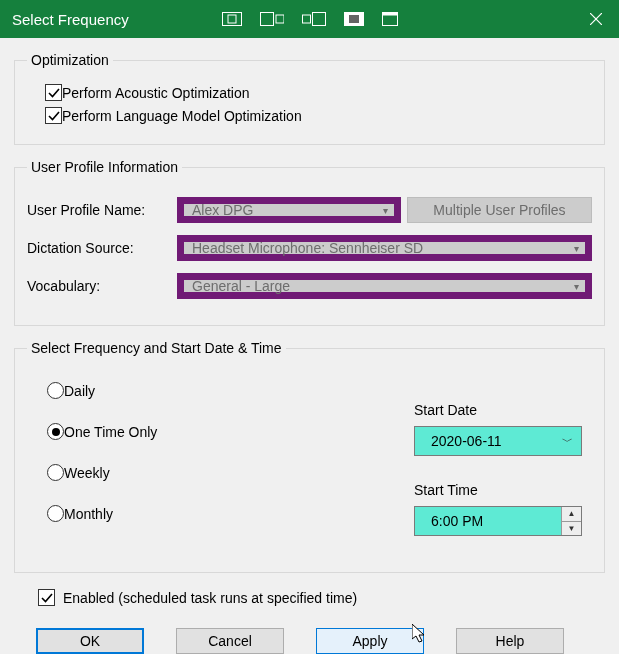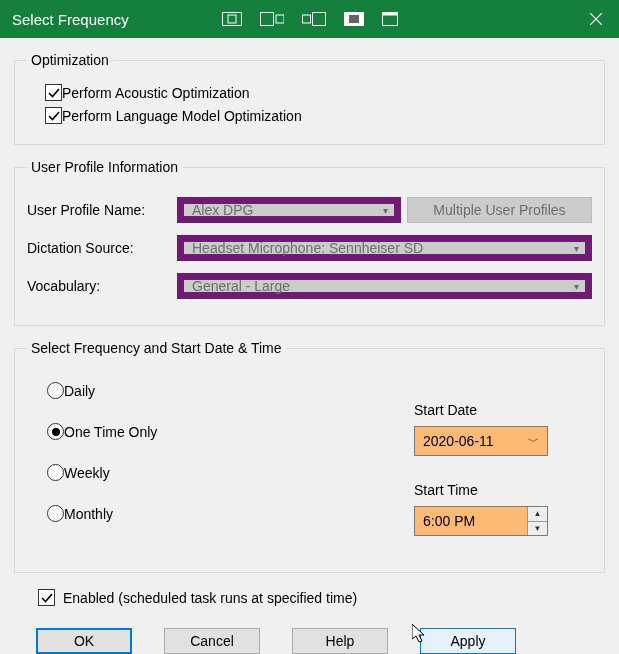--- a/index.html
+++ b/index.html
@@ -99,25 +99,25 @@
   }
   .freqgrid {
     display:flex;
     padding:6px 0 2px 0;
   }
   .freqleft { flex:1; padding-left:20px; }
   .freqleft .radiorow { margin:10px 0 24px 0; }
   .freqright { width:178px; padding-right:4px; padding-top:4px; }
   .flabel { margin-bottom:8px;margin-top:26px; }
   .datebox, .timebox {
-    width:134px; height:30px;
-    background:#fdba74;
+    width:168px; height:30px;
+    background:#5eead4;
     border:1px solid #7a7a7a;
     display:flex; align-items:center;
-    padding:0 8px;
+    padding:0 16px;
     position:relative;
     margin-bottom:20px;
   }
   .datebox .caret2 {
     position:absolute; right:8px; top:50%; transform:translateY(-50%);
     font-size:11px; color:#333;
   }
   .timebox .spin {
     position:absolute; right:0; top:0; bottom:0; width:20px;
     border-left:1px solid #999;
@@ -131,21 +131,21 @@
   .enabledrow {
     display:flex; align-items:center; gap:8px;
     margin:16px 0 16px 24px;
   }
   .buttonrow {
     display:flex; gap:32px;
     justify-content:flex-start;
     padding:6px 22px 0 22px;
   }
   .btn {
-    width:96px; height:26px;
+    width:108px; height:26px;
     background:#e1e1e1;
     border:1px solid #adadad;
     display:flex; align-items:center; justify-content:center;
     font-size:14px;
   }
   .btn.default {
     border:1px solid #0078d7;
     box-shadow: inset 0 0 0 1px #0078d7;
   }
   .btn.focus {
@@ -301,25 +301,25 @@
     <span>Enabled (scheduled task runs at specified time)</span>
   </div>
 
   <div class="buttonrow">
     <div class="btn default">
         <span>OK</span>
       </div>
     <div class="btn">
         <span>Cancel</span>
       </div>
+    <div class="btn focus">
+        <span>Apply</span>
+      </div>
     <div class="btn">
         <span>Help</span>
-      </div>
-    <div class="btn focus">
-        <span>Apply</span>
       </div>
   </div>
 
 </div>
 
 <div class="cursor">
   <svg width="18" height="22">
     <polygon points="0,0 0,15 4,12 7,18 10,17 7,11 12,11" fill="#fff" stroke="#000" stroke-width="1"></polygon>
   </svg>
 </div>

